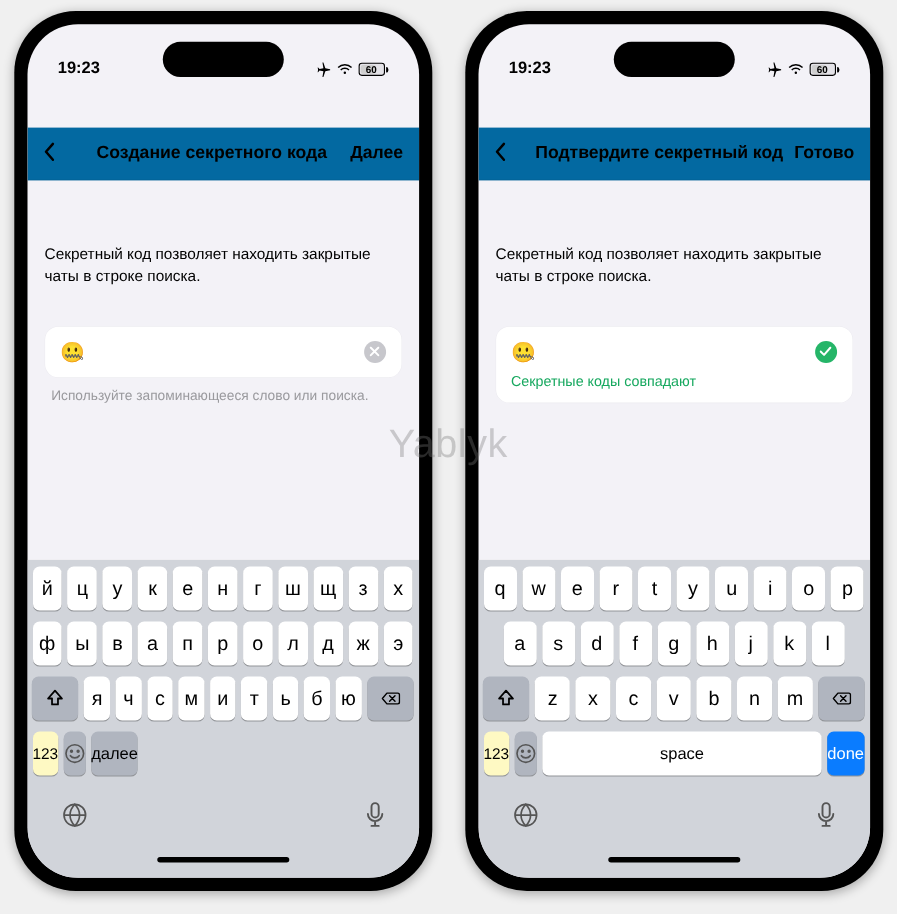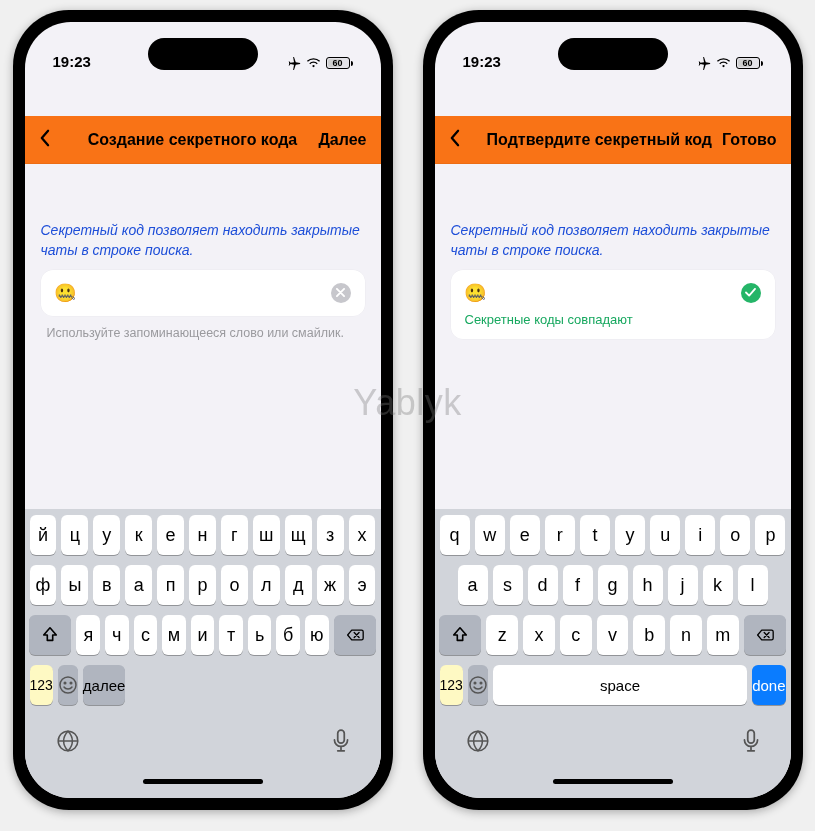--- a/index.html
+++ b/index.html
@@ -84,34 +84,34 @@
   }
   .battery-body span { font-size: 9px; font-weight: 600; line-height: 1; }
   .battery-fill {
     position: absolute; left: 1px; top: 1px; bottom: 1px;
     width: 60%; background: #cfcfcf; border-radius: 2px;
   }
   .battery-tip { width: 2px; height: 5px; background: #000; border-radius: 0 2px 2px 0; }
 
   
   .header {
-    background: #f97316;
+    background: #0369a1;
     height: 48px;
     display: flex;
     align-items: center;
     padding: 0 14px;
     border-bottom: 1px solid rgba(0,0,0,0.05);
   }
   .header-back { width: 28px; font-size: 22px; font-weight: 400; }
   .header-title { flex: 1; text-align: center; font-size: 16px; font-weight: 600; }
   .header-action { font-size: 16px; font-weight: 600; color: #000; text-align: right; }
 
   
   .content { flex: 1; padding: 16px; }
-  .desc { font-size: 14px; color: #1d4ed8; line-height: 1.45; margin-bottom: 9px; font-style: italic; }
+  .desc { font-size: 14px; color: #000000; line-height: 1.45; margin-bottom: 36px; }
   .input-card {
     background: #fff;
     border-radius: 12px;
     padding: 12px 14px;
     display: flex; flex-direction: column;
     box-shadow: 0 0 0 0.5px rgba(0,0,0,0.03);
   }
   .input-row { display: flex; align-items: center; gap: 8px; }
   .input-value { flex: 1; font-size: 18px; }
   .clear-btn {
@@ -216,21 +216,21 @@
         <div class="input-card">
           <div class="input-row">
             <div class="input-value">🤐</div>
             <div class="clear-btn">
               <svg viewBox="0 0 10 10" width="9" height="9" stroke="#fff" stroke-width="2" stroke-linecap="round">
                   <path d="M1 1l8 8M9 1l-8 8"></path>
                 </svg>
             </div>
           </div>
         </div>
-        <div class="hint">Используйте запоминающееся слово или смайлик.</div>
+        <div class="hint">Используйте запоминающееся слово или поиска.</div>
       </div>
 
       <div class="keyboard">
         <div class="krow" id="lk1">
             <div class="key letter">й</div>
             <div class="key letter">ц</div>
             <div class="key letter">у</div>
             <div class="key letter">к</div>
             <div class="key letter">е</div>
             <div class="key letter">н</div>

